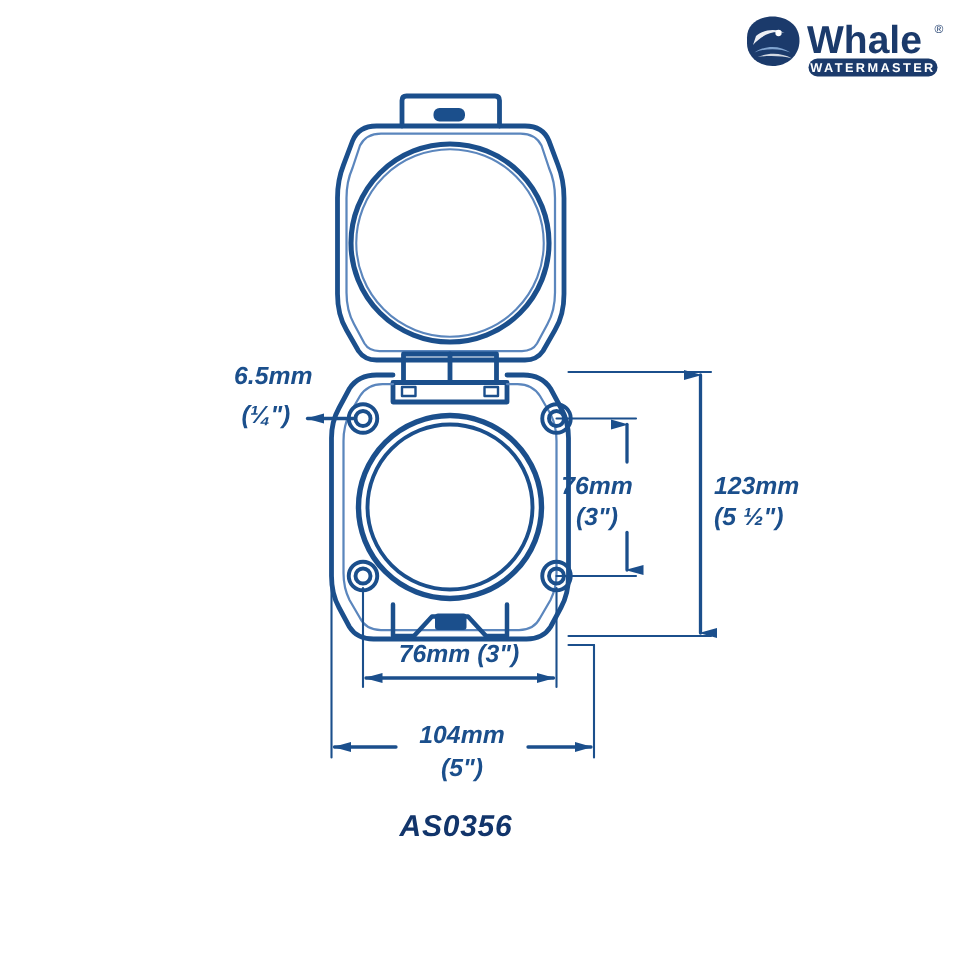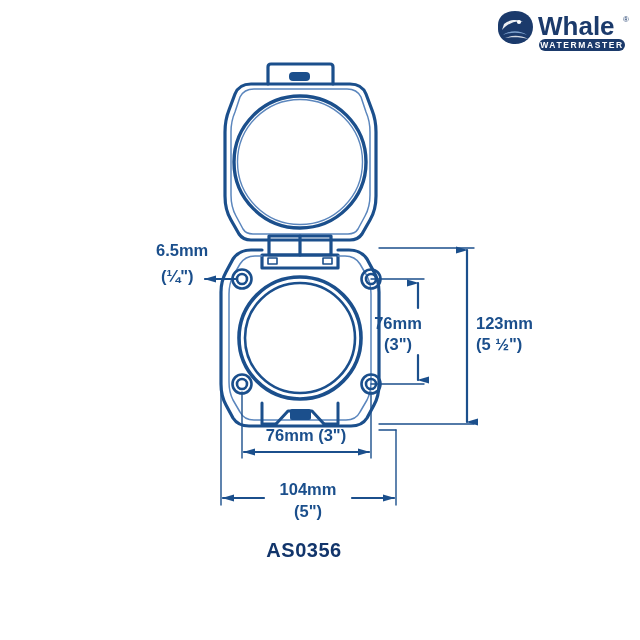--- a/index.html
+++ b/index.html
@@ -28,20 +28,21 @@
   }
   #logo svg { display: block; }
 
   
   #drawing {
     position: absolute;
     left: 0;
     top: 0;
     width: 540px;
     height: 640px;
+    font-style: italic;
   }
   #drawing svg { display: block; }
 
   .dim-text {
     font-family: "Liberation Sans", sans-serif;
     fill: #1b4f8c;
     font-weight: 600;
   }
   .dim-main { font-size: 16.5px; }
   .dim-sub  { font-size: 16.5px; }

